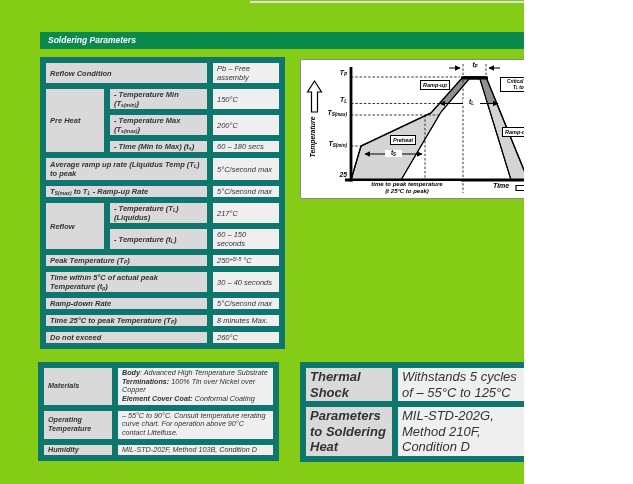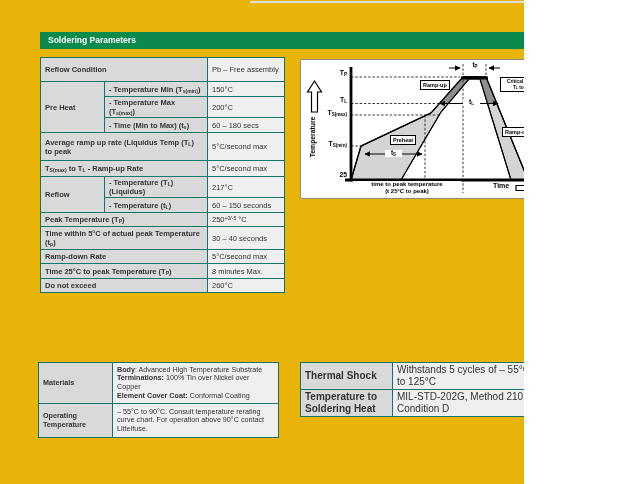--- a/index.html
+++ b/index.html
@@ -1,22 +1,22 @@
 <!DOCTYPE html>
 <html><head>
 <meta charset="utf-8">
 <style>
   html,body{margin:0;padding:0;background:#fff;}
-  .page{position:relative;width:524px;height:484px;background:#eab308;overflow:hidden;
-        font-family:"Liberation Sans",sans-serif;color:#333;}
+  .page{position:relative;width:524px;height:484px;background:#84cc16;overflow:hidden;
+        font-family:"Liberation Sans",sans-serif;color:#333;font-style:italic;}
   .toprule{position:absolute;left:250px;top:1px;width:306px;height:2px;background:#dedede;}
   .greenbar{position:absolute;background:#0b8a4e;color:#ffffff;font-weight:bold;
             font-size:8.5px;line-height:17px;height:17px;padding-left:8px;box-sizing:border-box;}
   .tbl{position:absolute;border-collapse:collapse;color:#333;font-size:7.5px;line-height:1.2;}
-  .tbl td{border:1px solid #0f766e;padding:1px 4px;vertical-align:middle;box-sizing:border-box;}
+  .tbl td{border:6px solid #0f766e;padding:1px 4px;vertical-align:middle;box-sizing:border-box;}
   td.lab{background:#d9d9d9;font-weight:bold;}
   td.val{background:#efefef;font-weight:normal;}
   td.grp{text-align:left;}
   sub{font-size:0.68em;vertical-align:baseline;position:relative;top:0.28em;}
   sup{font-size:0.68em;vertical-align:baseline;position:relative;top:-0.38em;}
   
   .graph{position:absolute;left:300px;top:59px;width:243px;height:138px;background:#fff;
          border:1px solid #8a8a8a;border-radius:2px;}
   .graph svg{position:absolute;left:0;top:0;}
   .gtick{position:absolute;font-size:6.8px;font-weight:bold;color:#000;line-height:1;text-align:right;}
@@ -180,35 +180,39 @@
       </colgroup>
     <tbody>
       <tr>
         <td class="lab" style="height:41px">Materials</td>
         <td class="val"><b>Body</b>: Advanced High Temperature Substrate<br><b>Terminations:</b> 100% Tin over Nickel over Copper<br><b>Element Cover Coat:</b> Conformal Coating</td>
       </tr>
       <tr>
         <td class="lab" style="height:34px">Operating Temperature</td>
         <td class="val">– 55°C to 90°C. Consult temperature rerating curve chart. For operation above 90°C contact Littelfuse.</td>
       </tr>
+      <tr>
+        <td class="lab" style="height:16px">Humidity</td>
+        <td class="val">MIL-STD-202F, Method 103B, Condition D</td>
+      </tr>
     </tbody>
   </table>
 
-  <table class="tbl" style="left:300px;top:362px;width:240px;font-size:10px;padding-left:45px;">
+  <table class="tbl" style="left:300px;top:362px;width:240px;font-size:13px;padding-left:45px;">
     <colgroup>
         <col style="width:92px">
         <col>
       </colgroup>
     <tbody>
       <tr>
         <td class="lab" style="height:18px">Thermal Shock</td>
         <td class="val">Withstands 5 cycles of – 55°C to 125°C</td>
       </tr>
       <tr>
-        <td class="lab" style="height:25px">Temperature to Soldering Heat</td>
+        <td class="lab" style="height:25px">Parameters to Soldering Heat</td>
         <td class="val">MIL-STD-202G, Method 210F, Condition D</td>
       </tr>
     </tbody>
   </table>
 
 
 
 </div>
 
 </body></html>

